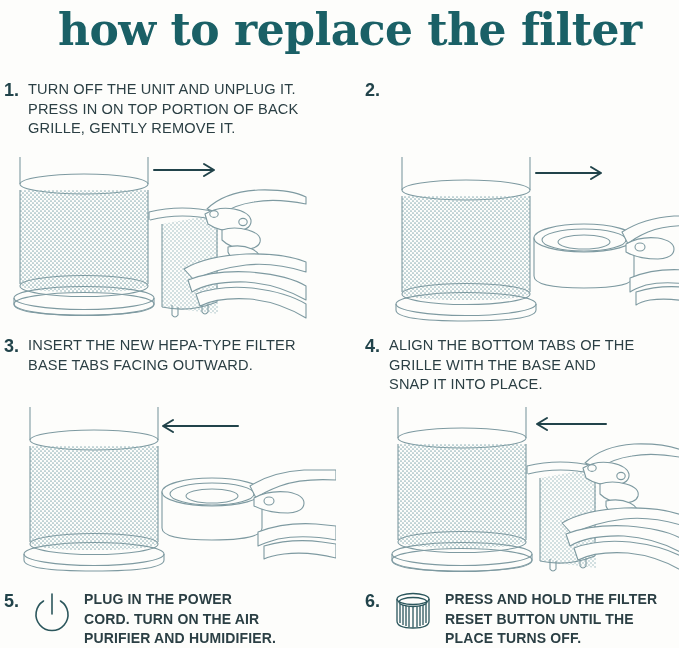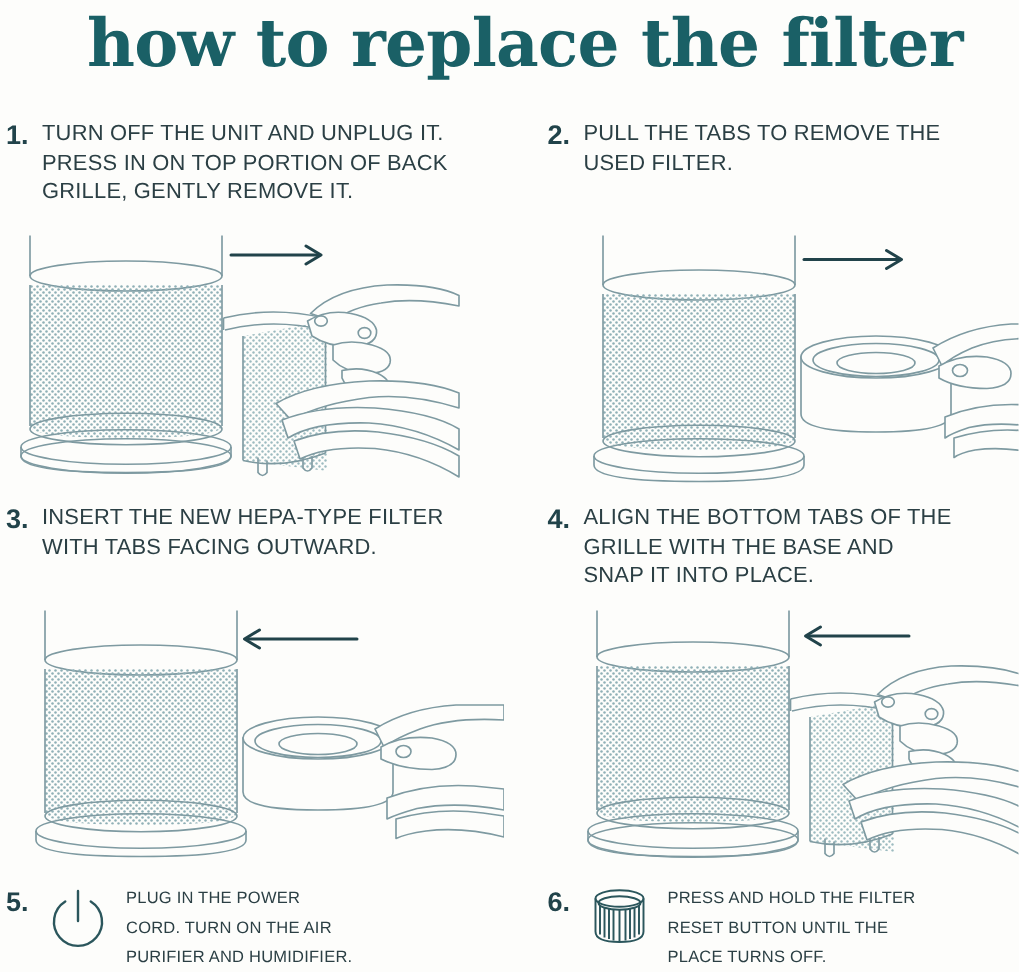--- a/index.html
+++ b/index.html
@@ -97,21 +97,21 @@
   .bstep-6 { left: 365px; top: 590px; }
   .bstep .step-num { padding-top: 2px; }
   .bicon {
     flex: 0 0 auto;
     width: 48px;
     height: 52px;
     margin-right: 8px;
     margin-top: -2px;
   }
   .bicon svg { display: block; }
-  .bstep .step-text { font-size: 11px; line-height: 19.5px; }
+  .bstep .step-text { font-size: 14px; line-height: 19.5px; font-weight: bold; }
 </style>
 </head>
 <body>
 
 <div id="page">
 
   <div class="title">how to replace the filter</div>
 
   <div class="step-head head-1 col-left">
     <div class="step-num">1.</div>
@@ -192,22 +192,20 @@
       <g fill="#fdfdfb" stroke="#7e9aa1" stroke-width="1.1" stroke-linejoin="round" stroke-linecap="round">
         <path d="M178 117 Q200 104 240 102 Q278 101 300 110 L300 120 Q268 110 240 113 Q208 117 188 128 Z"></path>
         <path d="M182 128 Q208 118 244 120 Q282 123 300 134 L300 148 Q272 132 240 130 Q204 129 186 140 Z"></path>
         <path d="M190 142 Q214 133 246 136 Q280 140 300 152 L300 166 Q274 150 244 147 Q212 145 194 154 Z"></path>
       </g>
     </svg>
   </div>
 
   <div class="step-head head-2 col-right">
     <div class="step-num">2.</div>
-    <div class="step-text">PULL THE TABS TO REMOVE THE
-USED FILTER.</div>
   </div>
 
   <div class="illus illus-2">
     <svg viewBox="0 0 330 175" xmlns="http://www.w3.org/2000/svg">
       <defs>
         <pattern id="mesh2" width="4" height="4" patternUnits="userSpaceOnUse">
           <circle cx="1" cy="1" r="0.85" fill="#8fb0b6"></circle>
           <circle cx="3" cy="3" r="0.85" fill="#8fb0b6"></circle>
         </pattern>
         <clipPath id="bodyClip2">
@@ -249,21 +247,21 @@
         <ellipse cx="272" cy="95" rx="5" ry="4"></ellipse>
         <path d="M262 126 Q286 116 316 118 L330 120 L330 134 Q300 128 278 133 Q266 137 262 140 Z"></path>
         <path d="M268 140 Q294 132 322 136 L330 138 L330 152 Q304 145 282 148 Q272 150 268 153 Z"></path>
       </g>
     </svg>
   </div>
 
   <div class="step-head head-3 col-left">
     <div class="step-num">3.</div>
     <div class="step-text">INSERT THE NEW HEPA-TYPE FILTER
-WITH TABS FACING OUTWARD.</div>
+BASE TABS FACING OUTWARD.</div>
   </div>
 
   <div class="illus illus-3">
     <svg viewBox="0 0 330 175" xmlns="http://www.w3.org/2000/svg">
       <defs>
         <pattern id="mesh3" width="4" height="4" patternUnits="userSpaceOnUse">
           <circle cx="1" cy="1" r="0.85" fill="#8fb0b6"></circle>
           <circle cx="3" cy="3" r="0.85" fill="#8fb0b6"></circle>
         </pattern>
         <clipPath id="bodyClip3">

